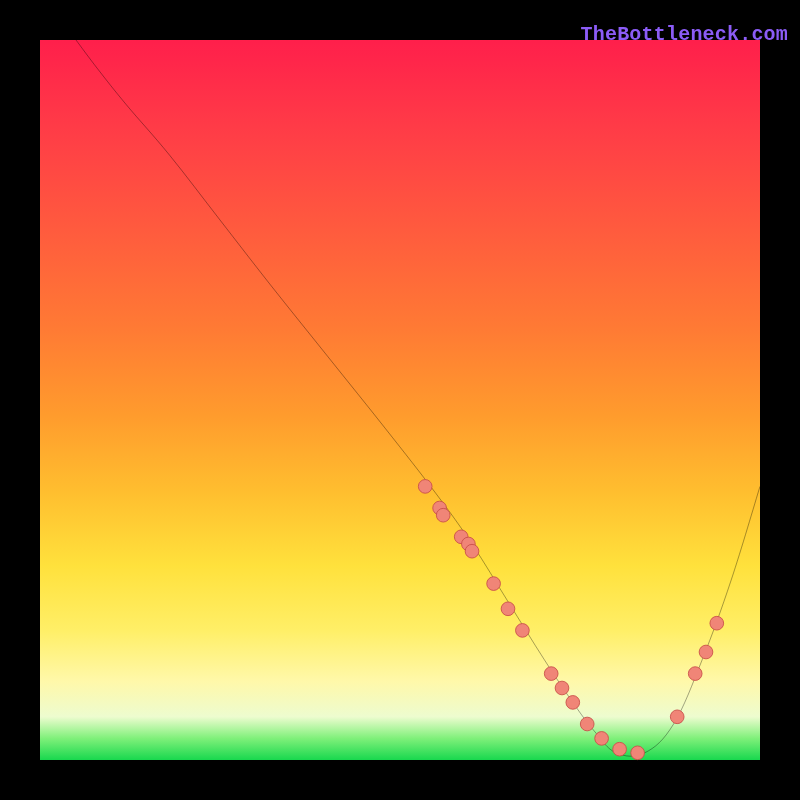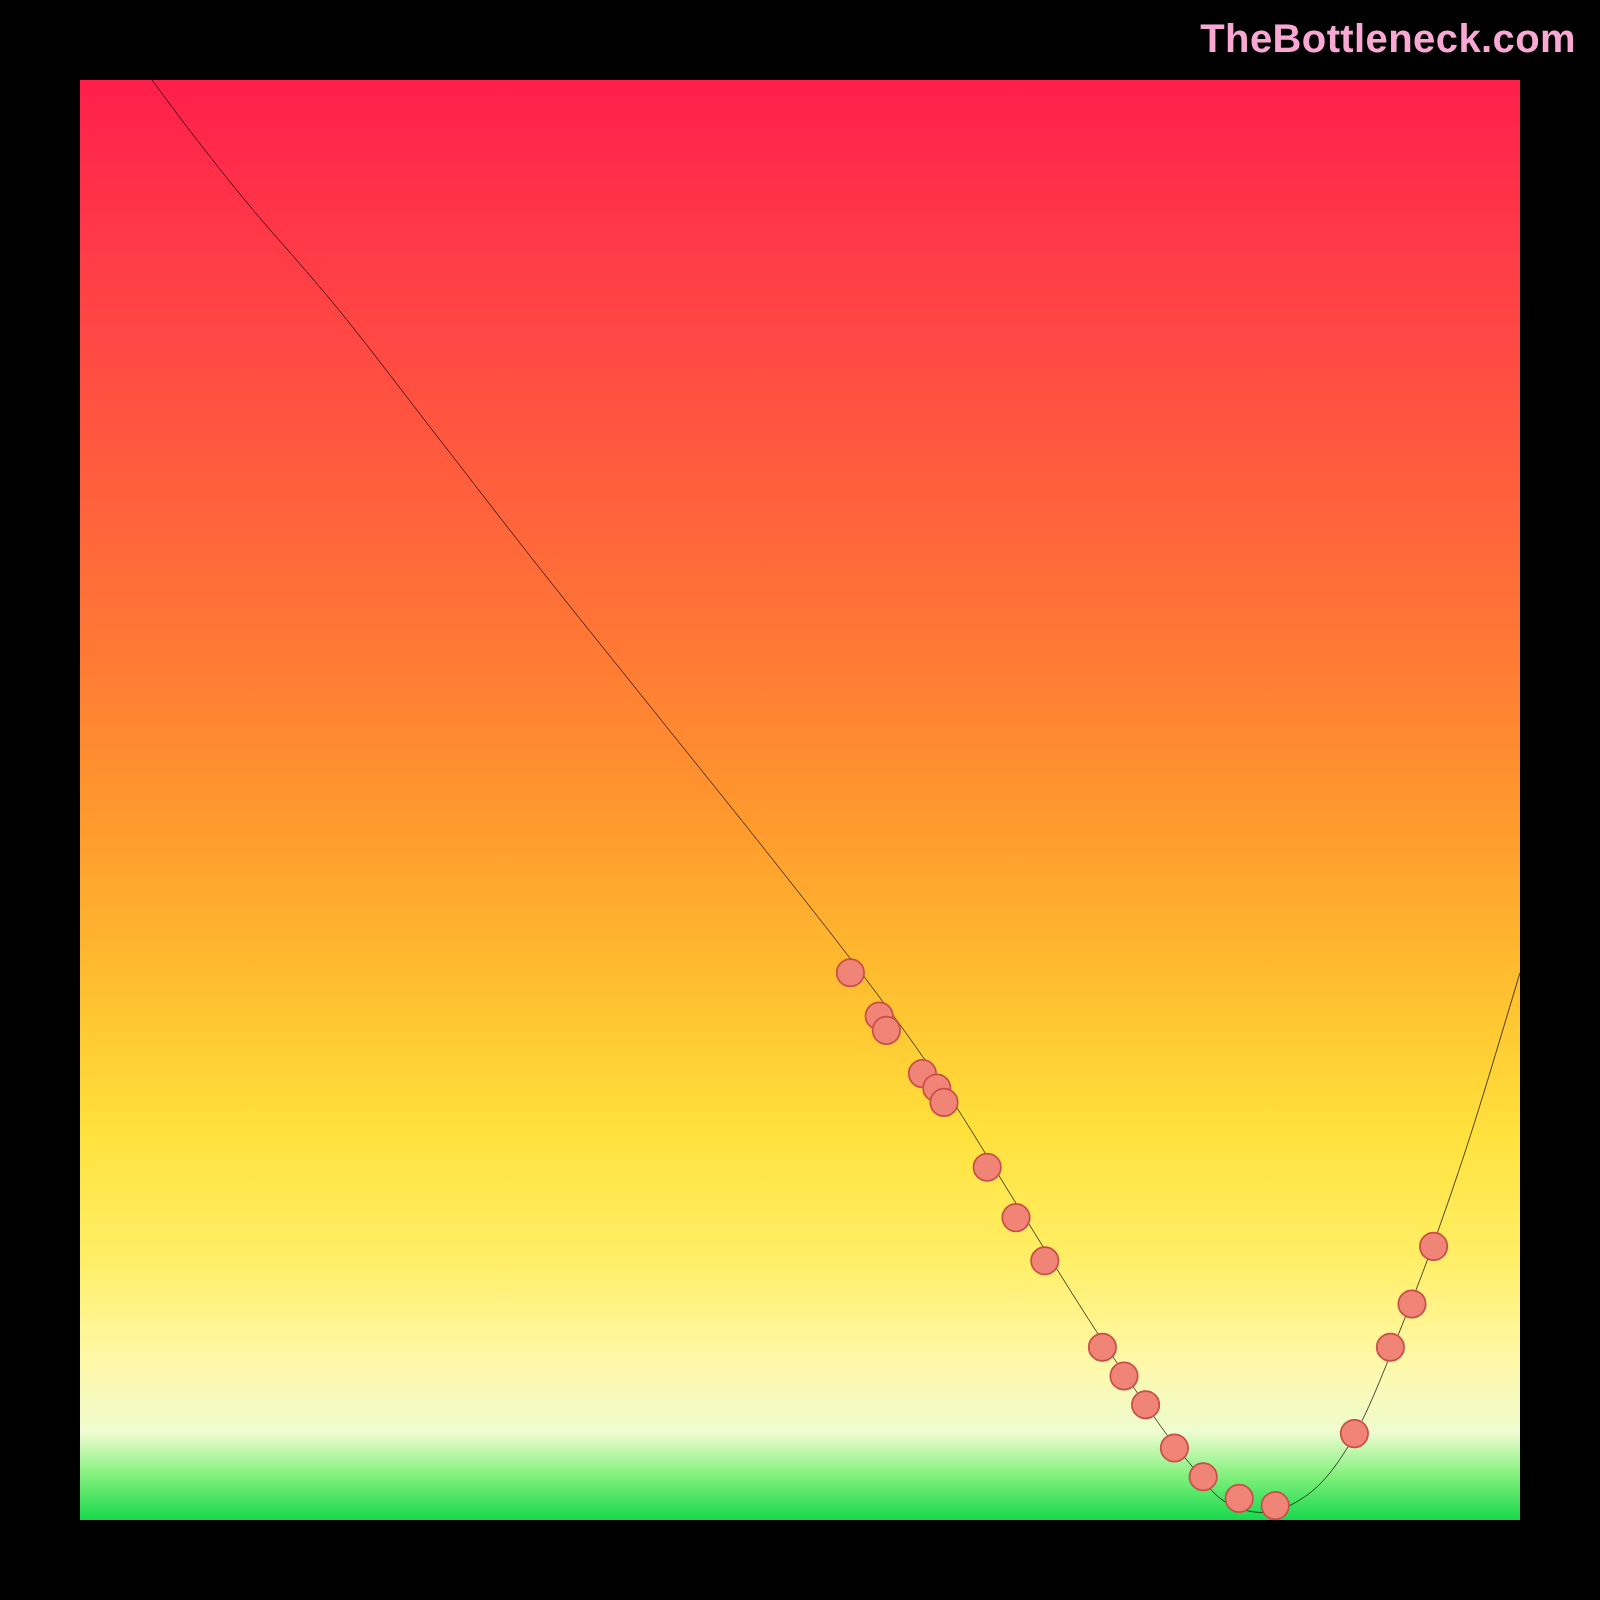--- a/index.html
+++ b/index.html
@@ -44,24 +44,24 @@
   }
   svg.curve {
     position: absolute;
     inset: 0;
     width: 100%;
     height: 100%;
     overflow: visible;
   }
   .watermark {
     position: absolute;
-    top: 9px;
+    top: 23px;
     right: 12px;
-    color: #f9a8d4;
-    font-family: Liberation Sans, sans-serif;
+    color: #8b5cf6;
+    font-family: Liberation Mono, monospace;
     font-size: 20px;
     font-weight: bold;
     letter-spacing: 0.2px;
     user-select: none;
   }
 </style>
 </head>
 <body>
 
 <div class="stage">

